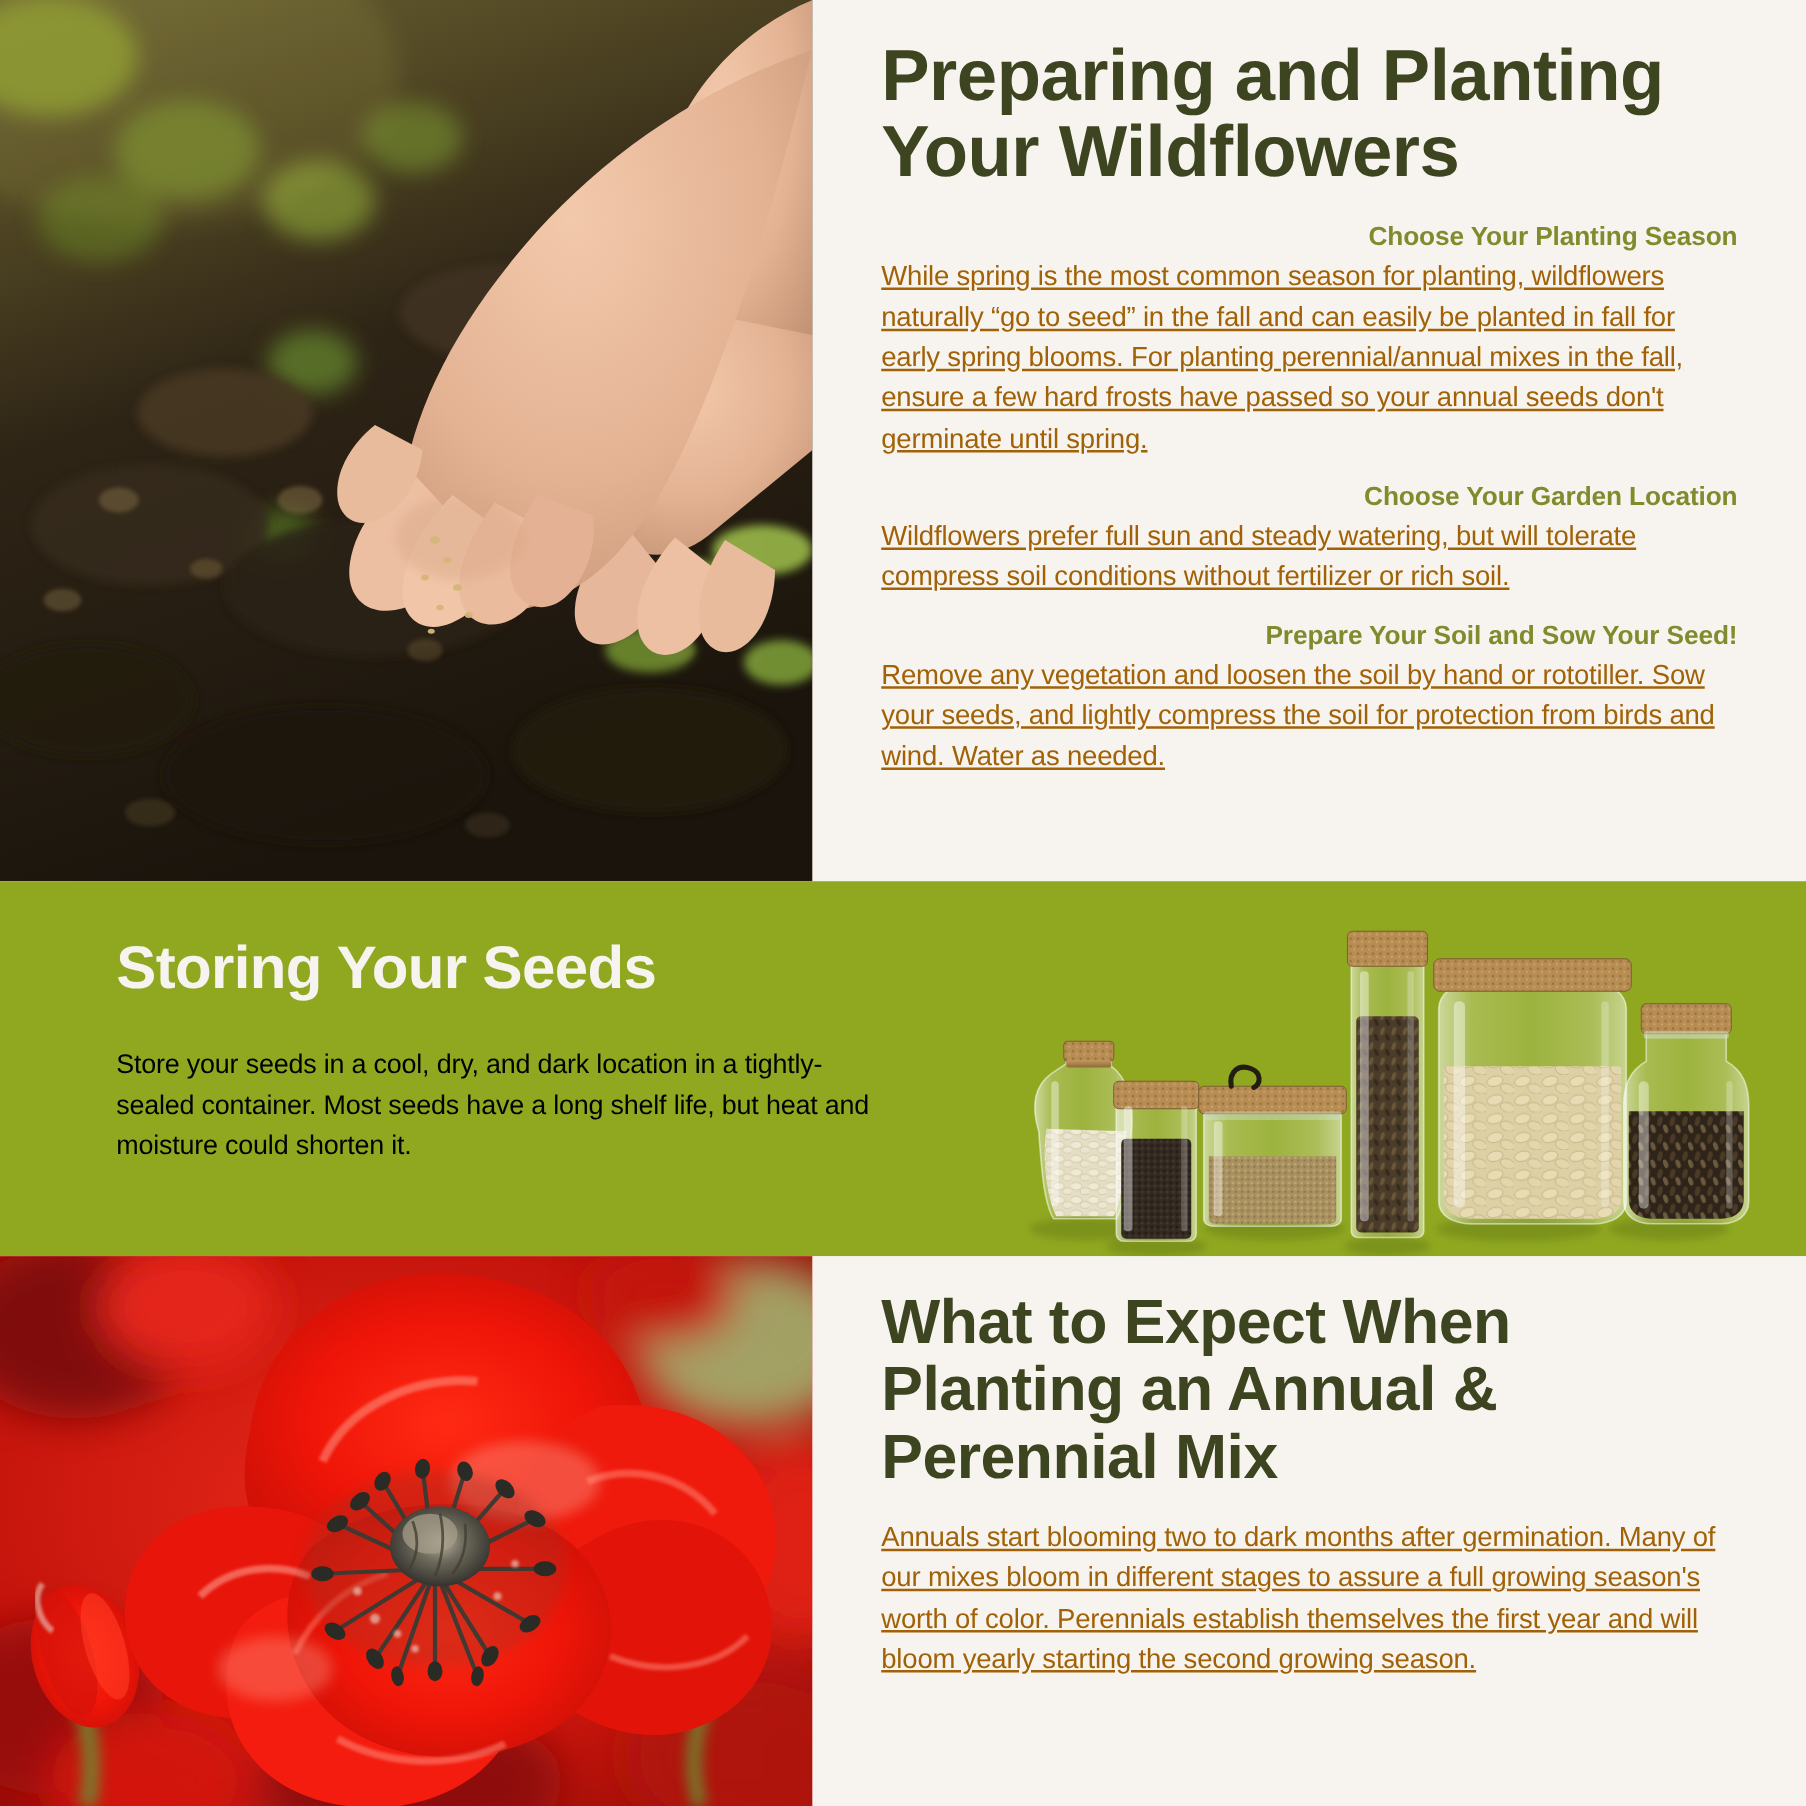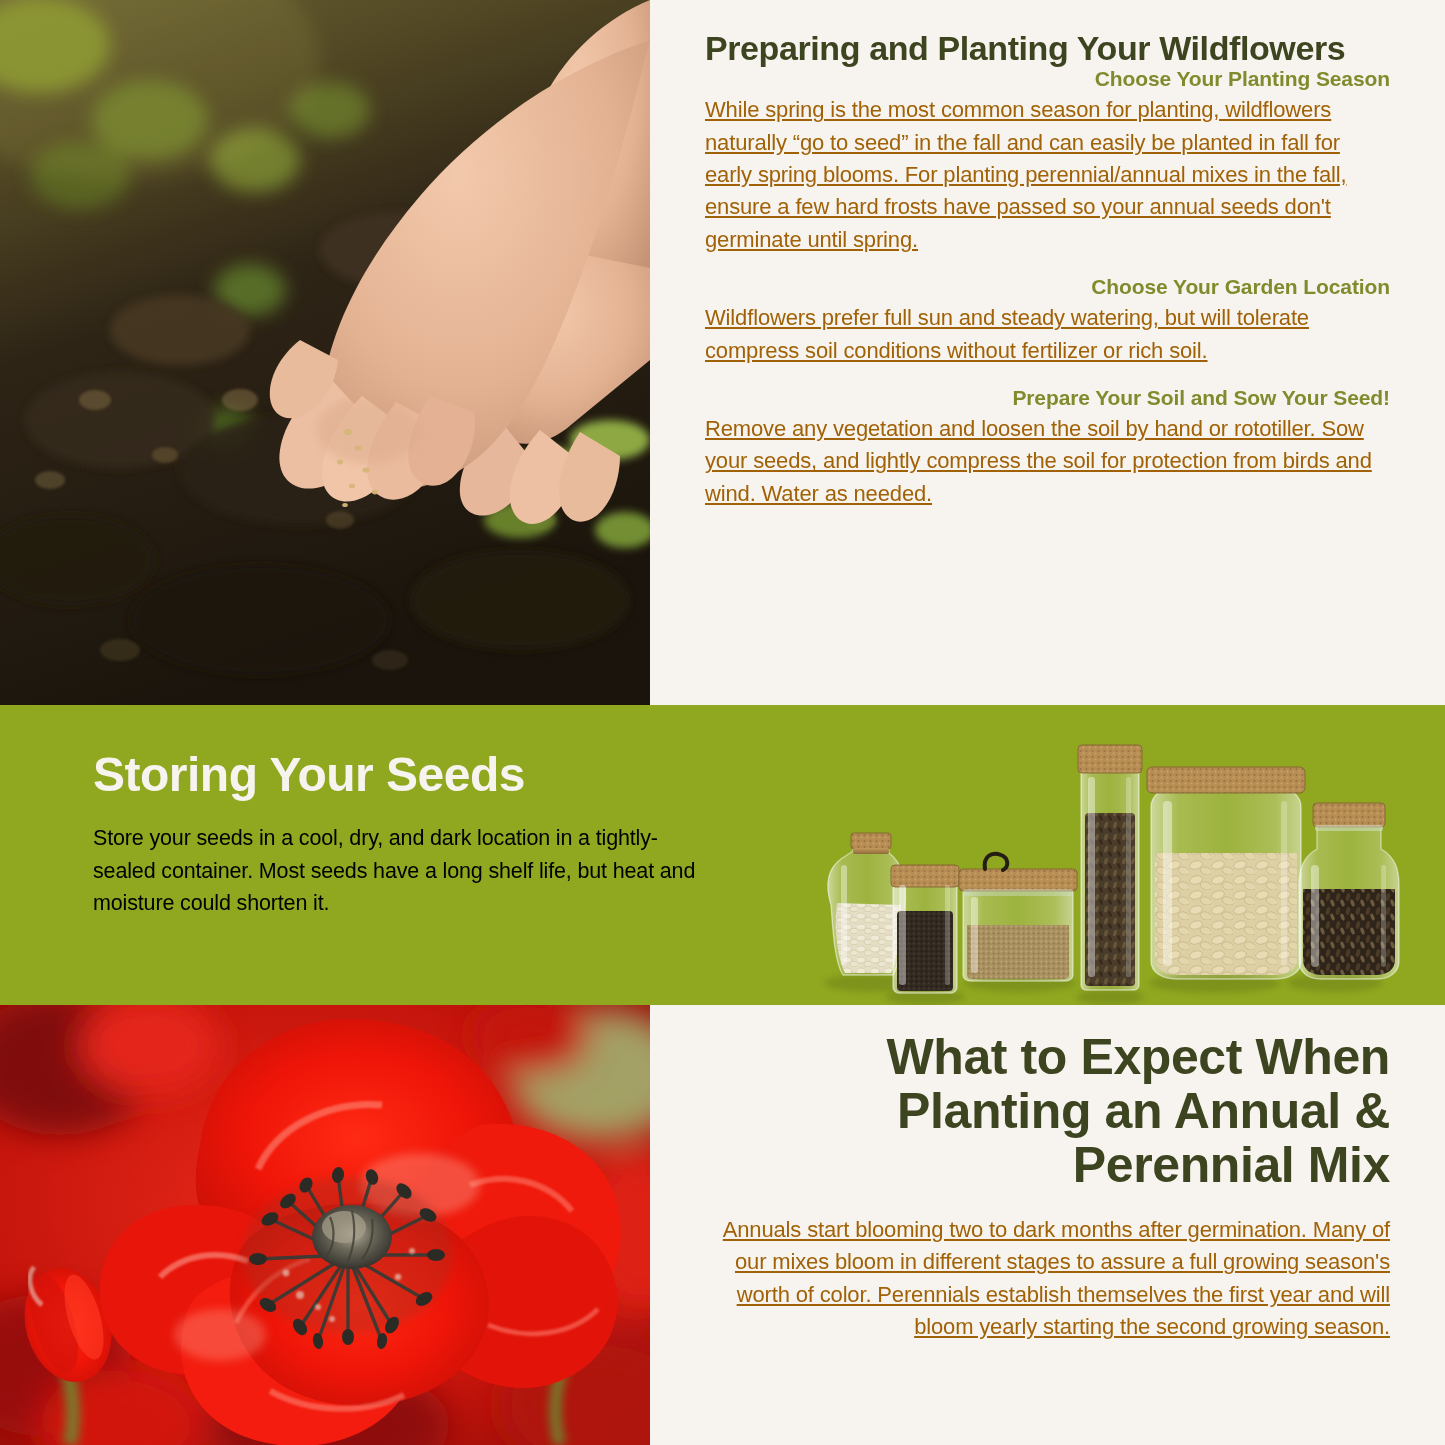--- a/index.html
+++ b/index.html
@@ -37,25 +37,26 @@
 
   .top-text {
     position: absolute;
     left: 650px; top: 0;
     width: 795px; height: 705px;
     background: #f7f3ee;
     padding: 30px 55px 0 55px;
   }
 
   h1.main-title {
-    font-size: 34px;
+    font-size: 58px;
     line-height: 1.06;
     font-weight: bold;
     color: #3d4420;
     letter-spacing: -0.4px;
+    margin-bottom: 24px;
   }
 
   h3.sub-head {
     font-size: 21px;
     font-weight: bold;
     color: #7f8c2d;
     line-height: 1.25;
     margin-bottom: 2px;
     letter-spacing: -0.1px;
     text-align: right;
@@ -85,21 +86,21 @@
     left: 93px; top: 45px;
     width: 620px;
   }
 
   h2.green-title {
     font-size: 48px;
     font-weight: bold;
     color: #f7f3ee;
     letter-spacing: -0.5px;
     line-height: 1.05;
-    margin-bottom: 22px;
+    margin-bottom: 35px;
   }
 
   p.green-body {
     font-size: 21.5px;
     line-height: 1.5;
     color: #000000;
     letter-spacing: -0.15px;
   }
 
   .jars-area {
@@ -122,21 +123,20 @@
     overflow: hidden;
     background: #c91f14;
   }
 
   .bottom-text {
     position: absolute;
     left: 650px; top: 0;
     width: 795px; height: 440px;
     background: #f7f3ee;
     padding: 25px 55px 0 55px;
-    text-align: right;
   }
 
   h2.bottom-title {
     font-size: 50px;
     line-height: 1.08;
     font-weight: bold;
     color: #3d4420;
     letter-spacing: -0.4px;
     margin-bottom: 22px;
   }

